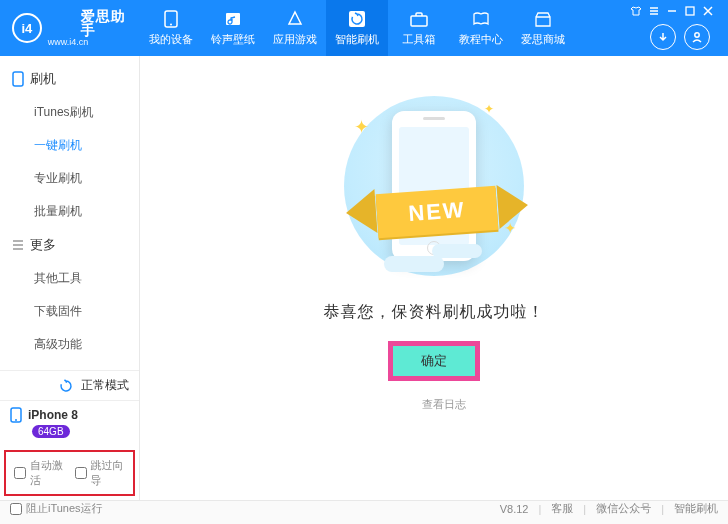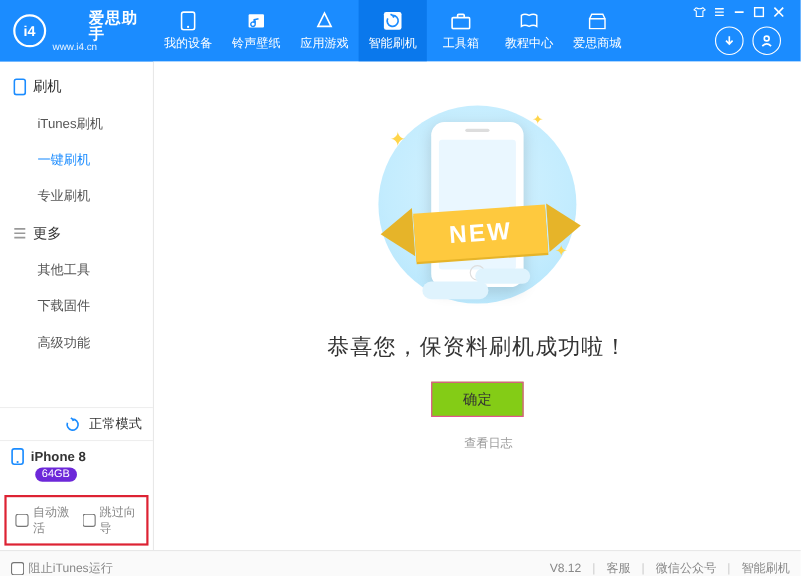--- a/index.html
+++ b/index.html
@@ -55,26 +55,26 @@
   .ribbon { position:absolute; width:190px; height:60px; top:96px; left:38px; }
   .ribbon-body{ position:absolute; inset:0; display:flex; align-items:center; justify-content:center;}
   .ribbon-rect{ width:120px; height:44px; background:#fec93e; display:flex; align-items:center; justify-content:center; font-weight:900; font-size:22px; color:#fff; letter-spacing:2px; transform:rotate(-4deg); box-shadow:0 2px 0 #e6b429;}
   .ribbon-tail-l, .ribbon-tail-r { position:absolute; width:0; height:0; border-top:22px solid transparent; border-bottom:22px solid transparent;}
   .ribbon-tail-l{ left:4px; top:8px; border-right:30px solid #e6b429; transform:rotate(-4deg);}
   .ribbon-tail-r{ right:4px; top:2px; border-left:30px solid #e6b429; transform:rotate(-4deg);}
   .cloud { position:absolute; background:#dff3fd; border-radius:20px;}
   .cloud.c1{ width:60px; height:16px; bottom:4px; left:40px;}
   .cloud.c2{ width:50px; height:14px; bottom:18px; right:42px;}
 
-  .success-msg { margin-top:16px; font-size:20px; color:#333; letter-spacing:1px;}
-  .ok-btn { margin-top:18px; border:1px solid #ec4899; background:#84cc16; padding:6px 28px; font-size:13px; cursor:pointer; color:#333;}
+  .success-msg { margin-top:16px; font-size:16px; color:#333; letter-spacing:1px;}
+  .ok-btn { margin-top:18px; border:5px solid #ec4899; background:#5eead4; padding:6px 28px; font-size:13px; cursor:pointer; color:#333;}
   .log-link { margin-top:16px; font-size:11px; color:#999; cursor:pointer;margin-left:20px;}
 
   
-  .footer { height:24px; border-top:1px solid #e8e8e8; display:flex; align-items:flex-end; padding:0 10px; font-size:11px; color:#888; background:#fafafa;}
+  .footer { height:24px; border-top:1px solid #e8e8e8; display:flex; align-items:flex-start; padding:0 10px; font-size:11px; color:#888; background:#fafafa;}
   .footer label{ display:flex; align-items:center; gap:4px; cursor:pointer;}
   .footer .right{ margin-left:auto; display:flex; align-items:center; gap:10px;}
   .footer .sep{ color:#ccc;}
   svg { display:block; }
 </style>
 </head>
 <body>
 
 <div class="header">
   <div class="logo-wrap">
@@ -201,20 +201,21 @@
         <span class="hicon">
             <svg width="12" height="16" viewBox="0 0 12 16">
               <rect x="1" y="1" width="10" height="14" rx="2" fill="none" stroke="#1b8cff" stroke-width="1.5"></rect>
             </svg>
           </span>
         <span>刷机</span>
       </div>
       <div class="side-item">iTunes刷机</div>
       <div class="side-item active">一键刷机</div>
       <div class="side-item">专业刷机</div>
+      <div class="side-item">批量刷机</div>
 
       <div class="side-group-hdr">
         <span class="hicon">
             <svg width="12" height="12" viewBox="0 0 12 12">
               <path d="M1 2 H11 M1 6 H11 M1 10 H11" stroke="#999" stroke-width="1.5"></path>
             </svg>
           </span>
         <span>更多</span>
       </div>
       <div class="side-item">其他工具</div>

